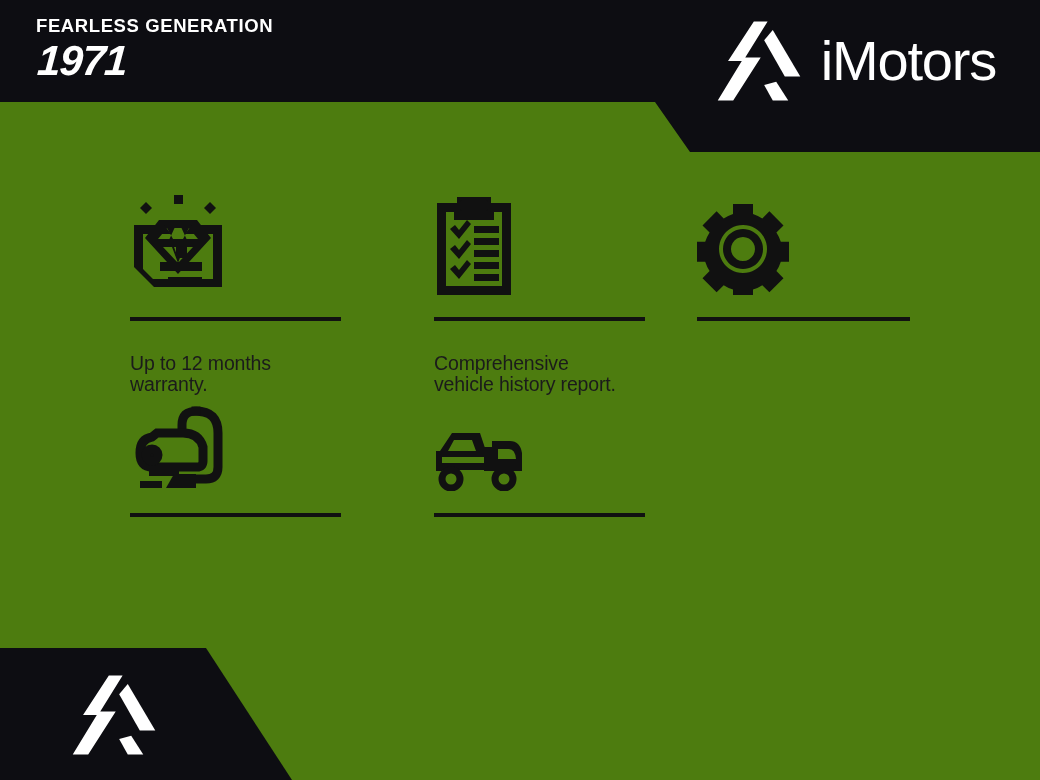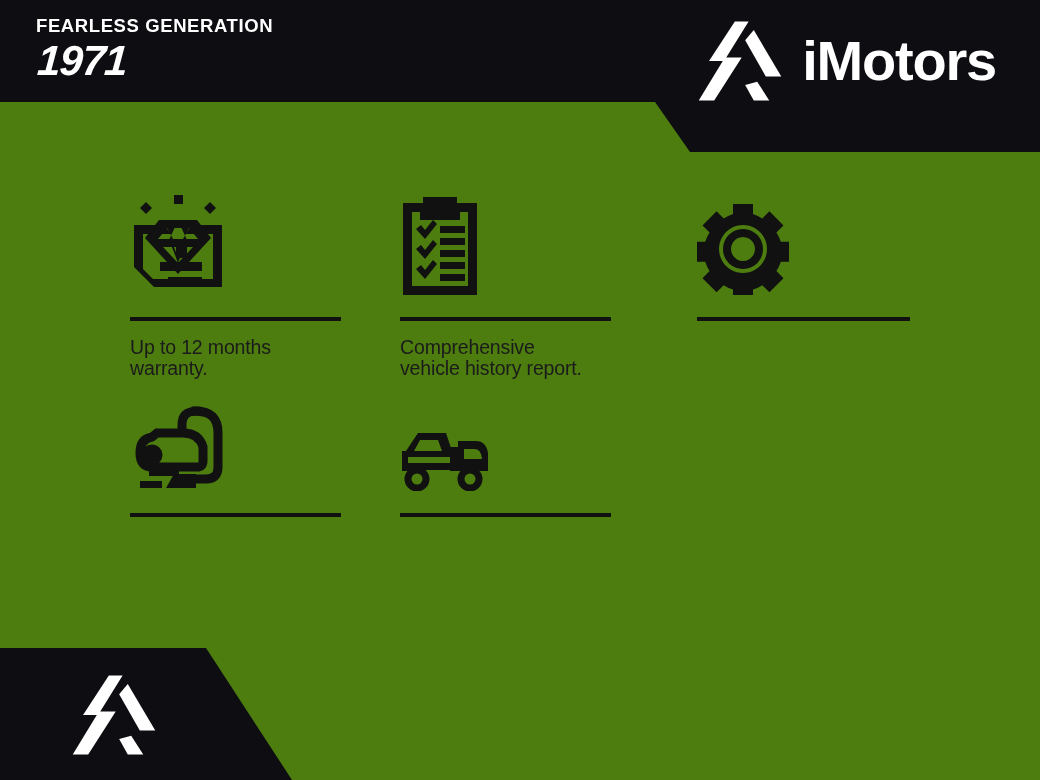--- a/index.html
+++ b/index.html
@@ -41,50 +41,50 @@
     transform:skewX(-4deg);
     transform-origin:left bottom;
   }
 
   .logo-lockup{
     position:absolute;right:44px;top:18px;
     display:flex;align-items:center;gap:18px;
   }
   .logo-mark{width:88px;height:86px;display:block;flex:none;}
   .logo-word{
-    color:#ffffff;font-size:56px;font-weight:bold;line-height:1;
+    color:#ffffff;font-size:56px;font-weight:normal;line-height:1;
     letter-spacing:-1.2px;white-space:nowrap;
   }
 
   
   .features{
     position:absolute;left:0;top:152px;width:1040px;
   }
   .frow{position:absolute;left:0;width:1040px;}
   .frow.r1{top:33px;}
   .frow.r2{top:237px;}
 
   .fcell{position:absolute;width:250px;}
   .fcell.c1{left:130px;}
-  .fcell.c2{left:400px;}
+  .fcell.c2{left:434px;}
   .fcell.c3{left:697px;}
 
   .icon-slot{
     height:110px;
     display:flex;align-items:flex-end;
   }
   .icon-slot svg{display:block;}
 
   .divider{
     width:211px;height:4px;background:#111111;margin-top:22px;
   }
   .fcell.c3 .divider{width:213px;}
 
   .ftext{
-    margin-top:16px;
+    margin-top:32px;
     color:#1b1b1b;
     font-size:19.5px;
     line-height:21.3px;
     letter-spacing:-0.15px;
     white-space:pre-line;
   }
 
   
   .frow.r2 .icon-slot{height:102px;}
   .frow.r2 .divider{margin-top:22px;}

